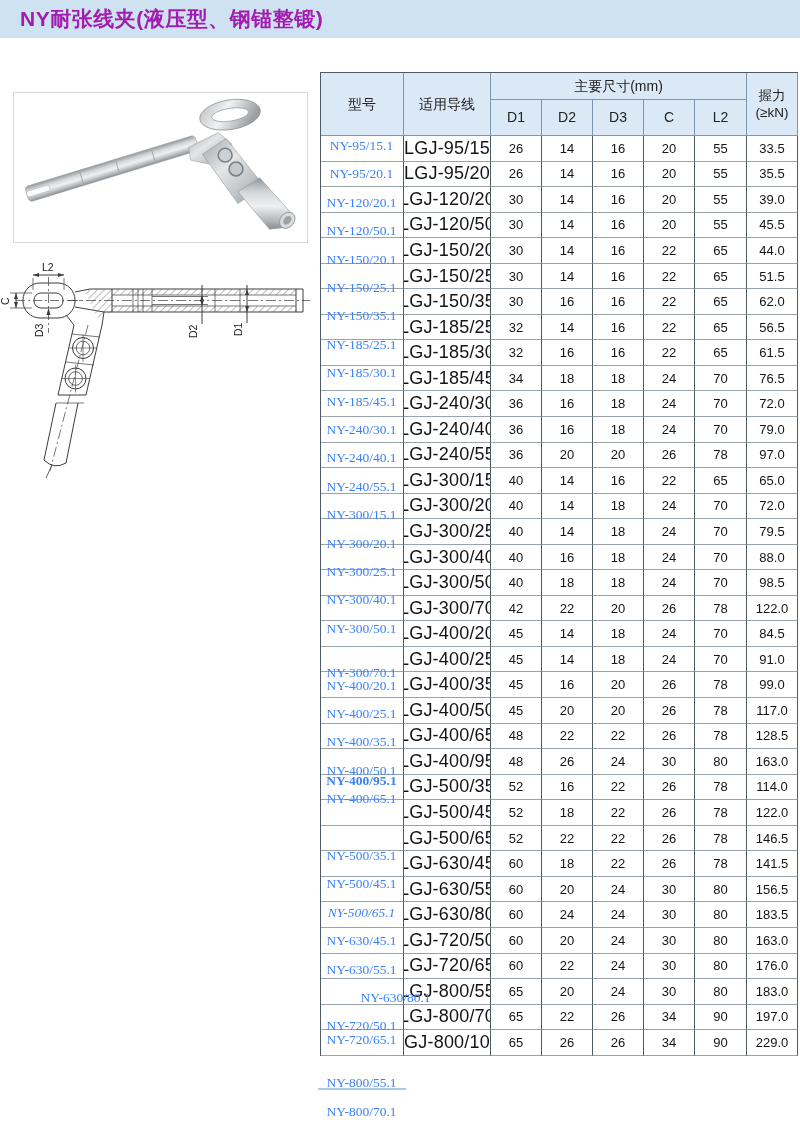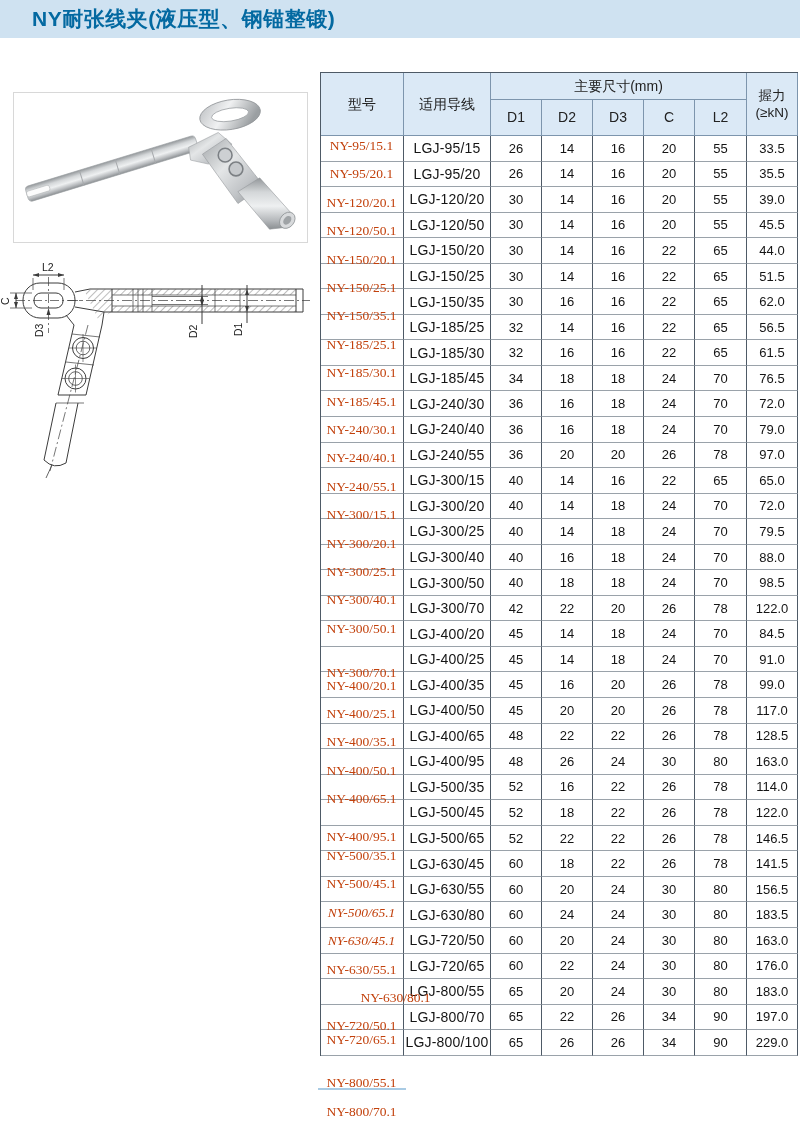--- a/index.html
+++ b/index.html
@@ -6,21 +6,21 @@
   .page {
     position:relative; width:800px; height:1123px; background:#ffffff;
     overflow:hidden; font-family:"Liberation Sans", sans-serif;
   }
   
   .title-bar {
     position:absolute; left:0; top:0; width:800px; height:38px;
     background:#cfe2f1; display:flex; align-items:center;
   }
   .title-bar .title-text {
-    padding-left:32px; font-size:21px; font-weight:bold; color:#0369a1;
+    padding-left:20px; font-size:21px; font-weight:bold; color:#a21caf;
     letter-spacing:0.5px;
   }
   
   .photo-box {
     position:absolute; left:13px; top:92px; width:295px; height:151px;
     border:1px solid #d8d8d8; background:#ffffff; box-sizing:border-box;
   }
   .photo-box svg { display:block; width:100%; height:100%; }
   .drawing-box {
     position:absolute; left:0px; top:245px; width:320px; height:235px;
@@ -47,26 +47,26 @@
     flex-direction:column; line-height:17px;
   }
   .h-model     { grid-column:1; grid-row:1/3; }
   .h-conductor { grid-column:2; grid-row:1/3; }
   .h-dims      { grid-column:3/8; grid-row:1; }
   .h-grip      { grid-column:8; grid-row:1/3; font-size:13.5px; }
   .h-d1 { grid-column:3; grid-row:2; } .h-d2 { grid-column:4; grid-row:2; }
   .h-d3 { grid-column:5; grid-row:2; } .h-c  { grid-column:6; grid-row:2; }
   .h-l2 { grid-column:7; grid-row:2; }
   .body { font-size:13px; color:#141414; }
-  .conductor { font-size:14px; letter-spacing:0.2px; }
+  .conductor { font-size:18px; letter-spacing:0.2px; }
   
   .model-label {
     position:absolute; left:321px; width:81px; height:18px; line-height:18px;
     text-align:center; font-family:"Liberation Serif", serif;
-    font-size:13.5px; color:#c2410c; z-index:3;
+    font-size:13.5px; color:#3b82f6; z-index:3;
   }
   .artifact-line {
     position:absolute; left:318px; top:1088px; width:88px; height:2px;
     background:#a9cbe4; z-index:2;
   }
 </style>
 </head>
 <body>
 
 <div class="page">
@@ -533,25 +533,25 @@
       <div class="model-label" style="top: 534.6px;">NY-300/20.1</div>
       <div class="model-label" style="top: 563px;">NY-300/25.1</div>
       <div class="model-label" style="top: 591.4px;">NY-300/40.1</div>
       <div class="model-label" style="top: 619.8px;">NY-300/50.1</div>
       <div class="model-label" style="top: 648.2px; margin-top: 16px;">NY-300/70.1</div>
       <div class="model-label" style="top: 676.6px;">NY-400/20.1</div>
       <div class="model-label" style="top: 705px;">NY-400/25.1</div>
       <div class="model-label" style="top: 733.4px;">NY-400/35.1</div>
       <div class="model-label" style="top: 761.8px;">NY-400/50.1</div>
       <div class="model-label" style="top: 790.2px;">NY-400/65.1</div>
-      <div class="model-label" style="top: 828px;">NY-400/95.1</div>
+      <div class="model-label" style="top: 772px; font-weight: bold;">NY-400/95.1</div>
       <div class="model-label" style="top: 847px;">NY-500/35.1</div>
       <div class="model-label" style="top: 875.4px;">NY-500/45.1</div>
       <div class="model-label" style="top: 903.8px; font-style: italic;">NY-500/65.1</div>
-      <div class="model-label" style="top: 932.2px; font-style: italic;">NY-630/45.1</div>
+      <div class="model-label" style="top: 932.2px;">NY-630/45.1</div>
       <div class="model-label" style="top: 960.6px;">NY-630/55.1</div>
       <div class="model-label" style="top: 989px; margin-left: 34px;">NY-630/80.1</div>
       <div class="model-label" style="top: 1017.4px;">NY-720/50.1</div>
       <div class="model-label" style="top: 1031px;">NY-720/65.1</div>
       <div class="model-label" style="top: 1074.2px;">NY-800/55.1</div>
       <div class="model-label" style="top: 1102.6px;">NY-800/70.1</div>
     </div>
 
 </div>
 

